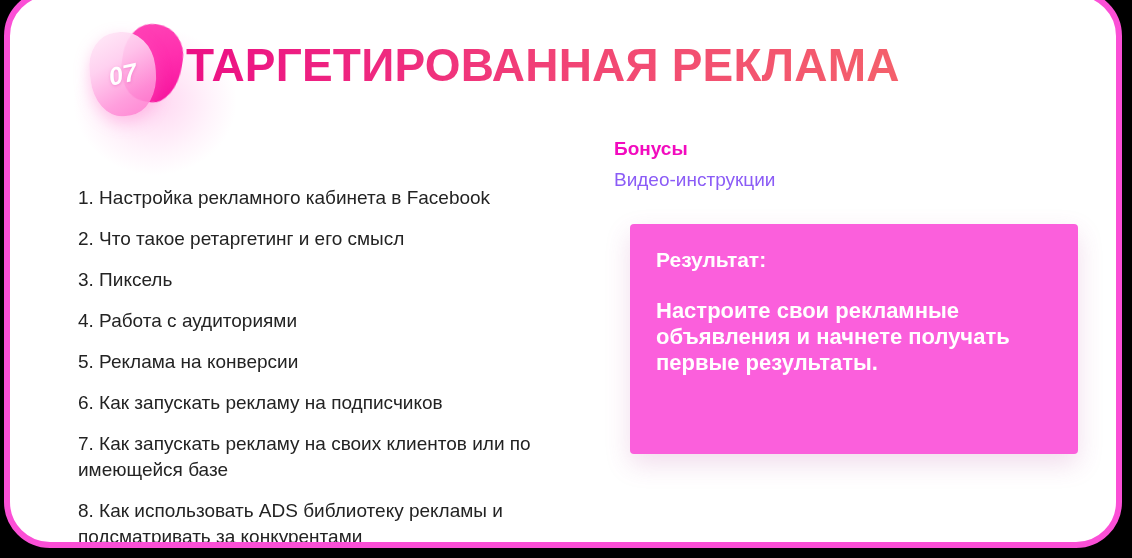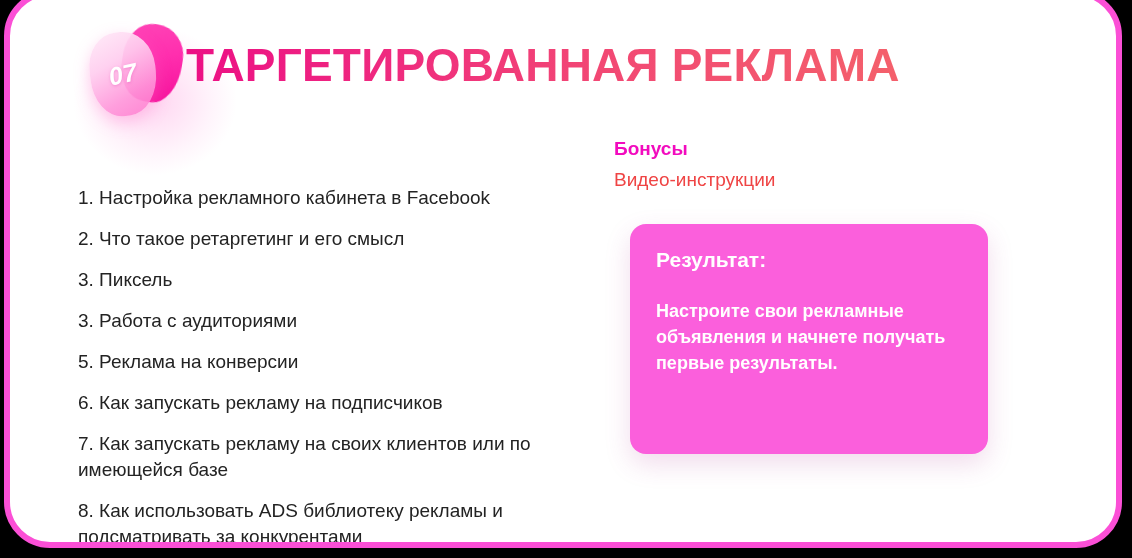--- a/index.html
+++ b/index.html
@@ -129,48 +129,48 @@
     left: 604px;
     top: 140px;
   }
   #bonus-title {
     color: #f20bbe;
     font-size: 19px;
     font-weight: bold;
     line-height: 26px;
   }
   #bonus-text {
-    color: #ef4444;
+    color: #8b5cf6;
     font-size: 19px;
     line-height: 26px;
     margin-top: 5px;
   }
 
   
   #result-card {
     position: absolute;
     left: 620px;
     top: 228px;
-    width: 358px;
+    width: 448px;
     height: 230px;
     background: #fb5fdc;
-    border-radius: 16px;
+    border-radius: 4px;
     box-shadow: 0 10px 26px rgba(180,60,150,0.18);
     box-sizing: border-box;
     padding: 22px 26px;
   }
   #result-label {
     color: #ffffff;
     font-size: 21px;
     font-weight: bold;
     line-height: 28px;
   }
   #result-text {
     color: #ffffff;
-    font-size: 18px;
+    font-size: 22px;
     font-weight: bold;
     line-height: 26px;
     margin-top: 24px;
     max-width: 400px;
   }
 </style>
 </head>
 <body>
 
 <div id="slide-card">
@@ -183,21 +183,21 @@
       <div id="badge-number">07</div>
     </div>
   </div>
 
   <div id="slide-title">ТАРГЕТИРОВАННАЯ РЕКЛАМА</div>
 
   <div id="topic-list">
     <div class="topic-item">1. Настройка рекламного кабинета в Facebook</div>
     <div class="topic-item">2. Что такое ретаргетинг и его смысл</div>
     <div class="topic-item">3. Пиксель</div>
-    <div class="topic-item">3. Работа с аудиториями</div>
+    <div class="topic-item">4. Работа с аудиториями</div>
     <div class="topic-item">5. Реклама на конверсии</div>
     <div class="topic-item">6. Как запускать рекламу на подписчиков</div>
     <div class="topic-item">7. Как запускать рекламу на своих клиентов или по имеющейся базе</div>
     <div class="topic-item">8. Как использовать ADS библиотеку рекламы и подсматривать за конкурентами</div>
   </div>
 
   <div id="bonus-block">
     <div id="bonus-title">Бонусы</div>
     <div id="bonus-text">Видео-инструкции</div>
   </div>

